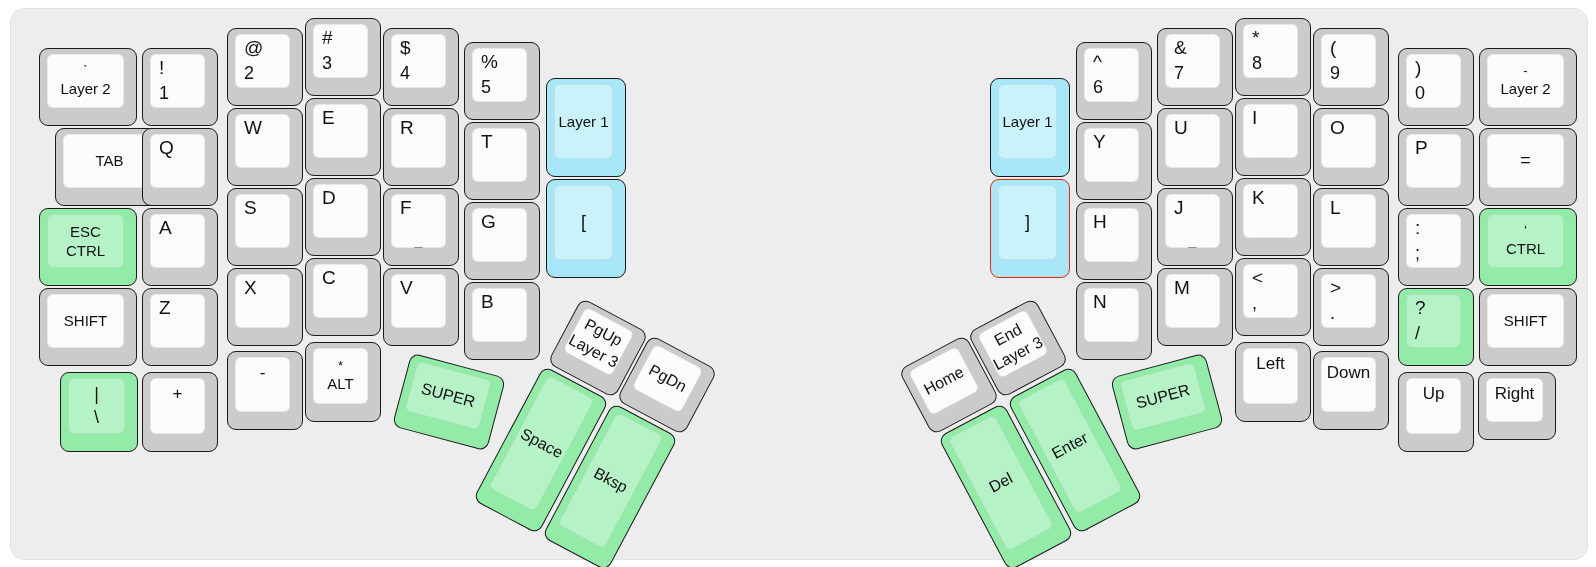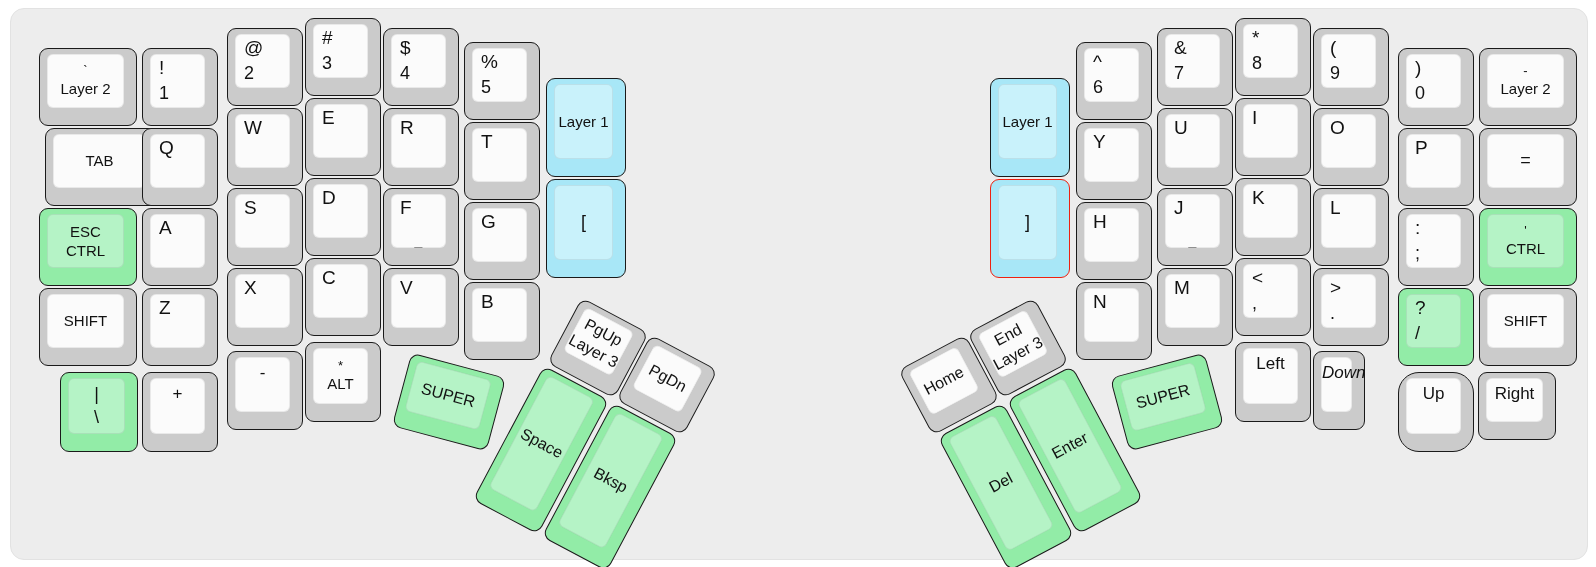--- a/index.html
+++ b/index.html
@@ -31,21 +31,21 @@
 <body>
 
 <div class="stage">
   <div class="panel" id="panel"></div>
 <div class="key white" style="left: 39px; top: 48px; width: 98px; height: 78px;">
       <div class="face m-c">
         <span class="ln small">`</span>
         <span class="ln" style="font-size: 15px;">Layer 2</span>
       </div>
     </div>
-    <div class="key white" style="left: 45px; top: 128px; width: 114px; height: 78px;">
+    <div class="key white" style="left: 55px; top: 128px; width: 114px; height: 78px;">
       <div class="face m-c">
         <span class="ln" style="font-size: 15px;">TAB</span>
       </div>
     </div>
     <div class="key green" style="left: 39px; top: 208px; width: 98px; height: 78px;">
       <div class="face m-c">
         <span class="ln" style="font-size: 15px;">ESC</span>
         <span class="ln" style="font-size: 15px;">CTRL</span>
       </div>
     </div>
@@ -286,21 +286,21 @@
       <div class="face">
         <span class="g1">K</span>
       </div>
     </div>
     <div class="key white" style="left: 1235px; top: 258px; width: 76px; height: 78px;">
       <div class="face">
         <span class="g1">&lt;</span>
         <span class="g2">,</span>
       </div>
     </div>
-    <div class="key white" style="left: 1235px; top: 342px; width: 76px; height: 80px;">
+    <div class="key white" style="left: 1235px; top: 342px; width: 76px; height: 80px; border-radius: 10px;">
       <div class="face">
         <span class="tc">Left</span>
       </div>
     </div>
     <div class="key white" style="left: 1313px; top: 28px; width: 76px; height: 78px;">
       <div class="face">
         <span class="g1">(</span>
         <span class="g2">9</span>
       </div>
     </div>
@@ -313,21 +313,21 @@
       <div class="face">
         <span class="g1">L</span>
       </div>
     </div>
     <div class="key white" style="left: 1313px; top: 268px; width: 76px; height: 78px;">
       <div class="face">
         <span class="g1">&gt;</span>
         <span class="g2">.</span>
       </div>
     </div>
-    <div class="key white" style="left: 1313px; top: 351px; width: 52px; height: 79px; font-style: italic;">
+    <div class="key white" style="left: 1313px; top: 351px; width: 76px; height: 79px;">
       <div class="face">
         <span class="tc">Down</span>
       </div>
     </div>
     <div class="key white" style="left: 1398px; top: 48px; width: 76px; height: 78px;">
       <div class="face">
         <span class="g1">)</span>
         <span class="g2">0</span>
       </div>
     </div>
@@ -341,21 +341,21 @@
         <span class="g1">:</span>
         <span class="g2">;</span>
       </div>
     </div>
     <div class="key green" style="left: 1398px; top: 288px; width: 76px; height: 78px;">
       <div class="face">
         <span class="g1">?</span>
         <span class="g2">/</span>
       </div>
     </div>
-    <div class="key white" style="left: 1398px; top: 372px; width: 76px; height: 80px; border-radius: 21px;">
+    <div class="key white" style="left: 1398px; top: 372px; width: 76px; height: 80px;">
       <div class="face">
         <span class="tc">Up</span>
       </div>
     </div>
     <div class="key white" style="left: 1479px; top: 48px; width: 98px; height: 78px;">
       <div class="face m-c">
         <span class="ln small">-</span>
         <span class="ln" style="font-size: 15px;">Layer 2</span>
       </div>
     </div>

